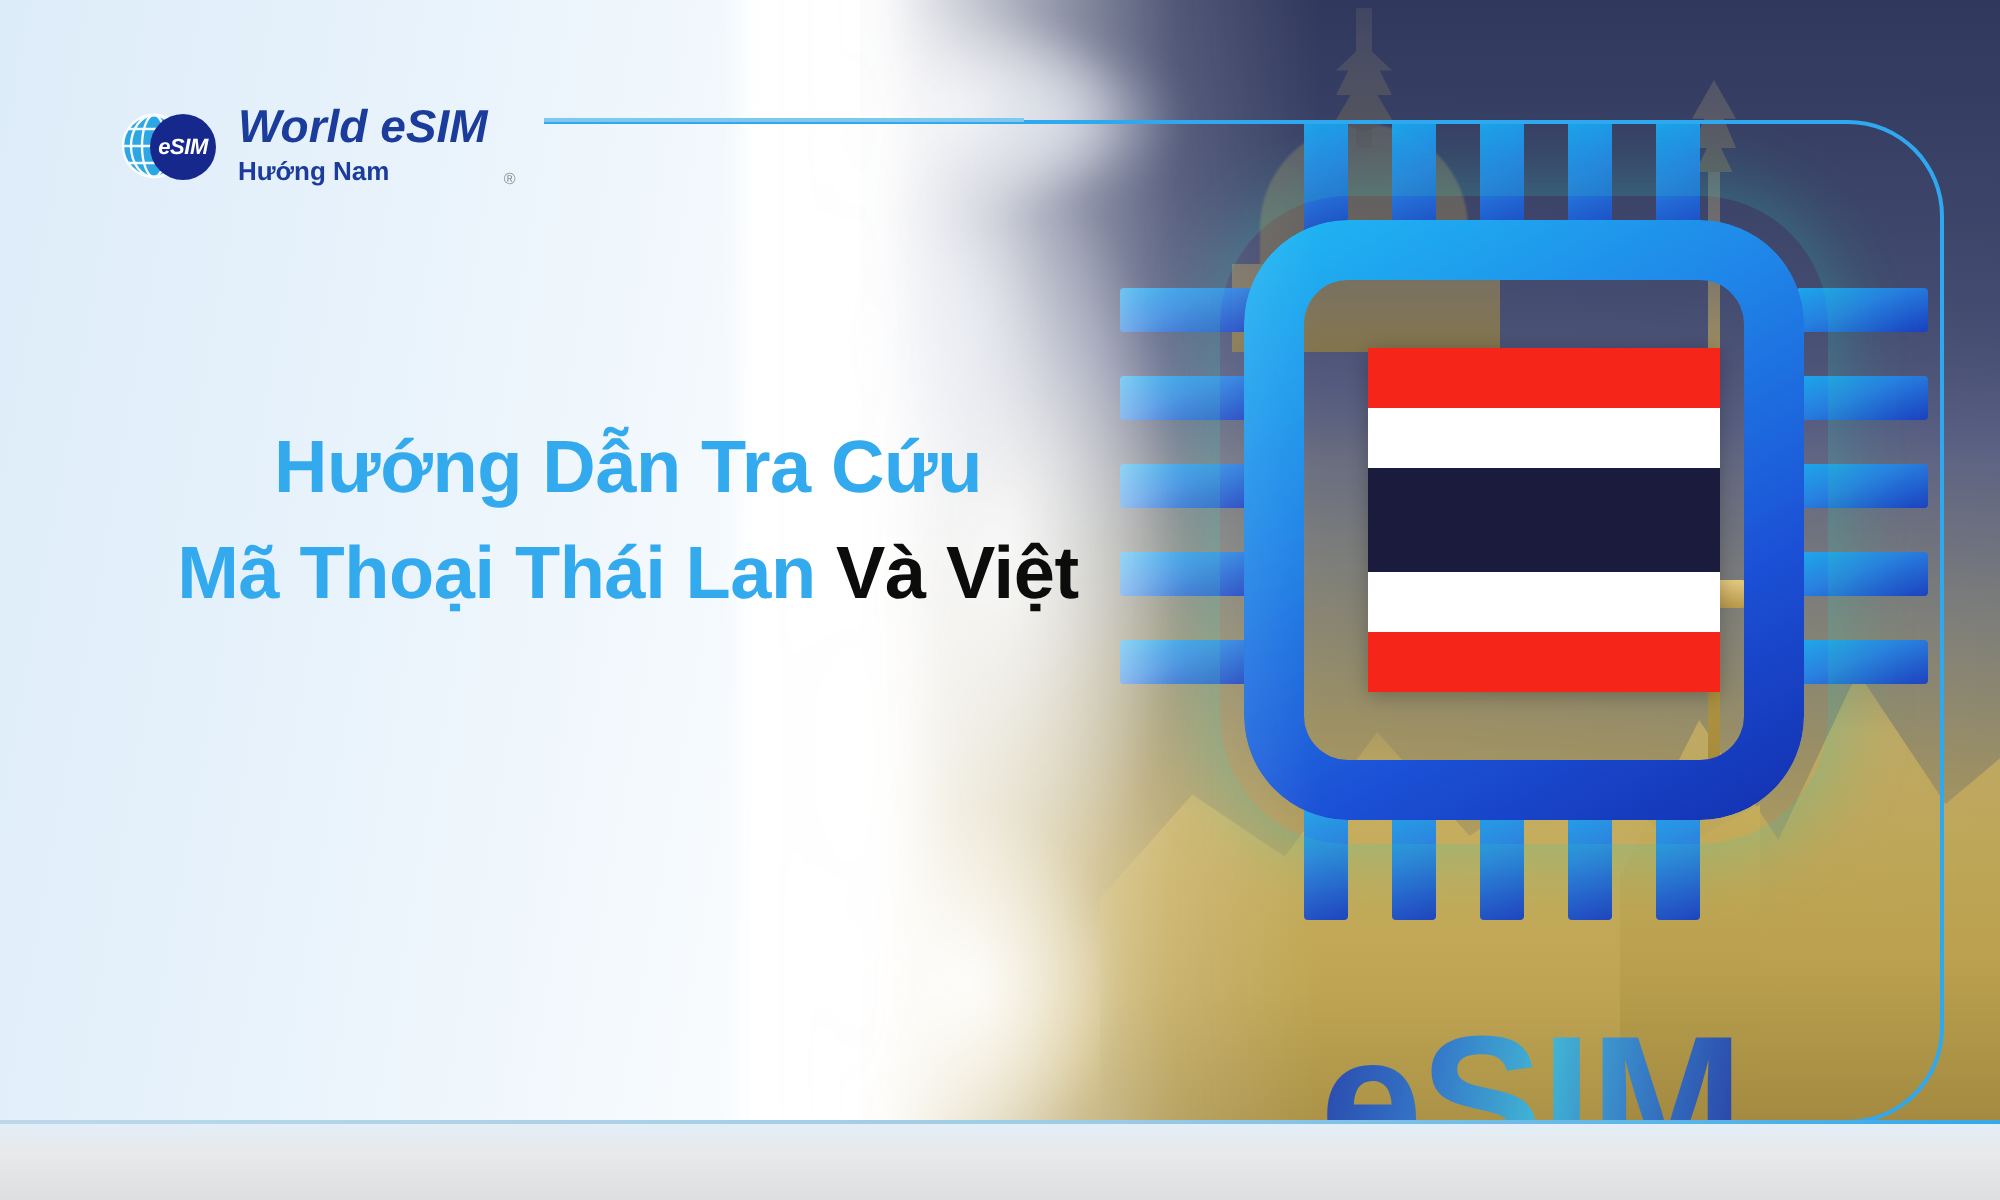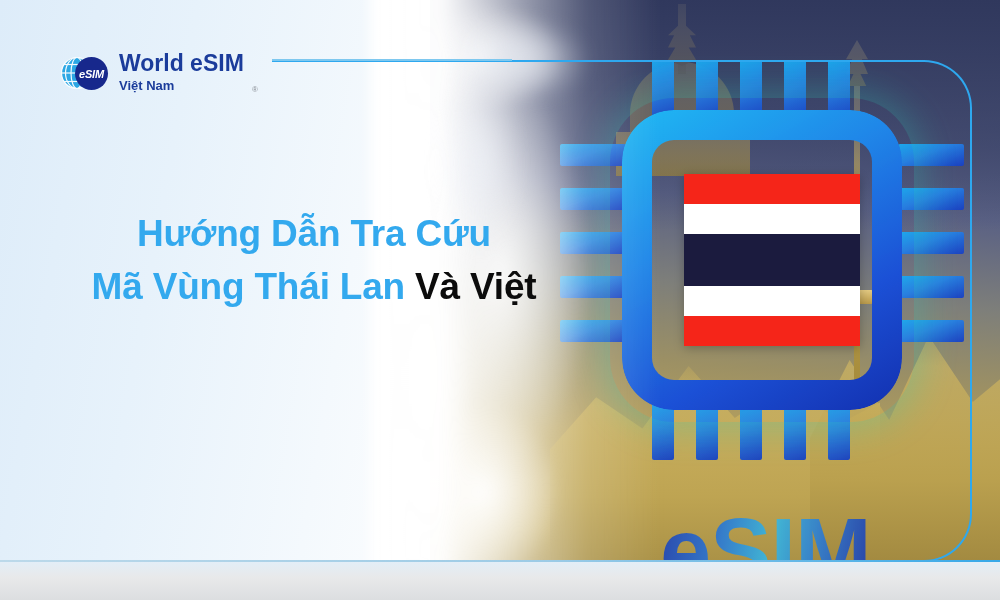--- a/index.html
+++ b/index.html
@@ -199,21 +199,21 @@
     width:33px; height:33px; border-radius:50%;
     background:#17288C;
     display:flex; align-items:center; justify-content:center;
   }
   .logo-badge span {
     color:#fff; font-size:11px; font-weight:bold; font-style:italic;
     letter-spacing:-.2px;
   }
   .logo-text { position:relative; margin-left:14px; }
   .logo-title {
-    font-size:23px; font-weight:bold; 
+    font-size:23px; font-weight:bold; font-style:italic;
     color:#1B3C9B; line-height:1; white-space:nowrap;
   }
   .logo-sub {
     font-size:13px; font-weight:bold; color:#1B3C9B;
     line-height:1.3; margin-top:3px;
   }
   .logo-reg {
     position:absolute; right:-14px; bottom:1px;
     font-size:8px; color:#8a8f96;
   }
@@ -304,26 +304,26 @@
           <path d="M6 11.5 H32"></path>
           <path d="M6 28.5 H32"></path>
         </g>
       </svg>
       <div class="logo-badge">
         <span>eSIM</span>
       </div>
     </div>
     <div class="logo-text">
       <div class="logo-title">World eSIM</div>
-      <div class="logo-sub">Việt Nam</div>
+      <div class="logo-sub">Hướng Nam</div>
       <div class="logo-reg">®</div>
     </div>
   </div>
 
   <div class="headline">
     <span class="l1 hl-blue">Hướng Dẫn Tra Cứu</span>
-    <span class="l2"><span class="hl-blue">Mã Vùng Thái Lan</span><span> Và Việt</span></span>
+    <span class="l2"><span class="hl-blue">Mã Thoại Thái Lan</span><span> Và Việt</span></span>
   </div>
 
   <div class="bottom-line"></div>
   <div class="bottom-band"></div>
 
 </div>
 
 </body></html>

